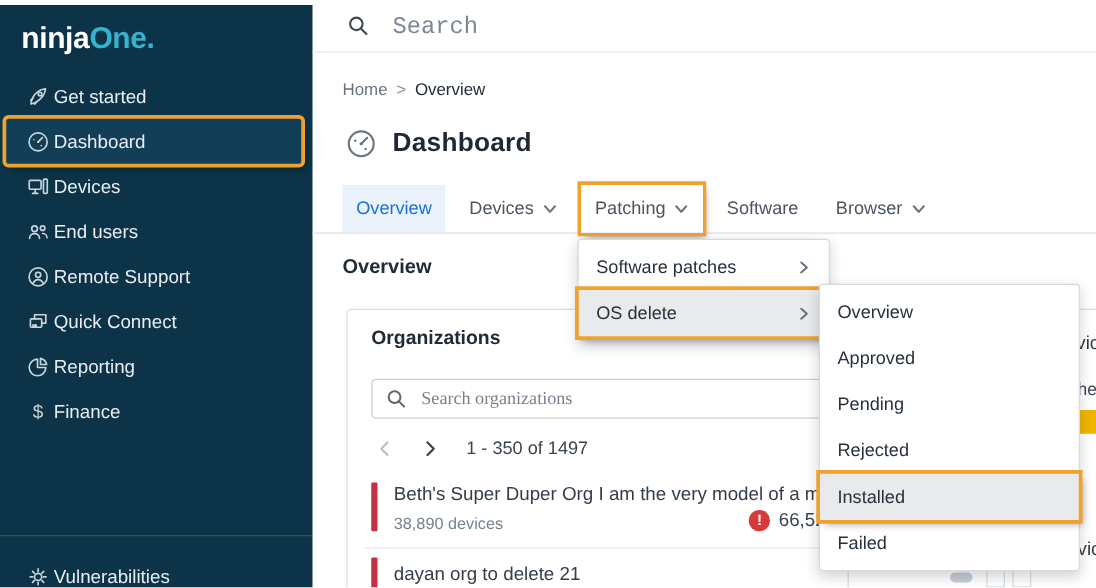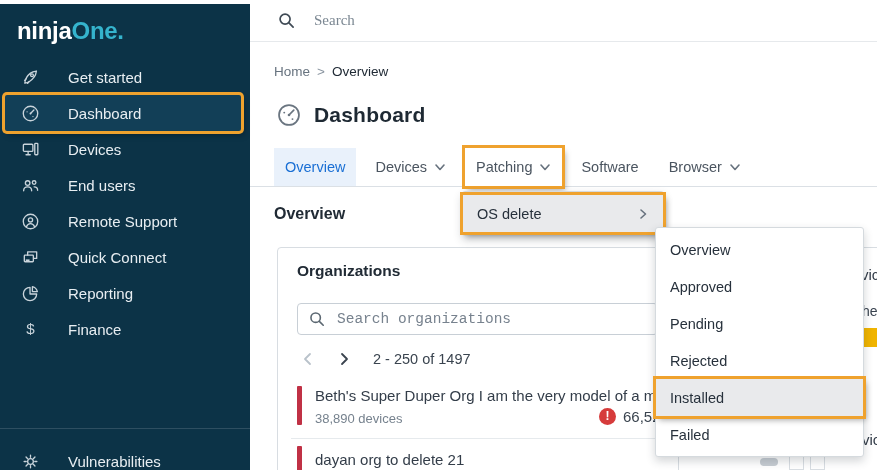--- a/index.html
+++ b/index.html
@@ -5,37 +5,37 @@
   html,body { margin:0; padding:0; }
   #stage { position:relative; width:877px; height:470px; background:#fff;
            font-family:"Liberation Sans", sans-serif; overflow:hidden; }
 
   
   .sidebar { position:absolute; left:0; top:4px; width:250px; height:470px; background:#0C3347; }
   .logo { position:absolute; left:17px; top:13px; font-size:24px; font-weight:bold; letter-spacing:-0.3px; }
   .logo .p1 { color:#ffffff; }
   .logo .p2 { color:#35B4CD; }
   .nav { position:absolute; top:55px; left:0; right:0; }
-  .nav-item { height:36px; margin:0 9px 0 5px; display:flex; align-items:center; gap:28px;
+  .nav-item { height:36px; margin:0 9px 0 5px; display:flex; align-items:center; gap:3px;
               padding:0 10px 0 16px; color:#E8EEF2; font-size:15px; border-radius:2px;
               cursor:pointer; position:relative; }
   .nav-item.selected { background:#123F57; }
   .nav-item .lbl { white-space:nowrap; }
   .nav-chev { margin-left:auto; }
   .nav-divider { position:absolute; left:0; right:0; top:424px; height:1px; background:rgba(255,255,255,.14); }
   .nav-footer { position:absolute; top:439px; left:0; right:0; }
   .ic { width:19px; height:19px; stroke:#C9D4DB; fill:none; stroke-width:1.4;
         stroke-linecap:round; stroke-linejoin:round; flex:0 0 auto; }
   .annotated { box-shadow:0 0 0 3px #EFA22E, 3px 4px 6px rgba(0,0,0,.35); }
 
   
   .topbar { position:absolute; left:250px; top:0; width:627px; height:42px; box-sizing:border-box;
             border-bottom:1px solid #E6E9EC; display:flex; align-items:center; padding-left:28px; gap:17px; }
   .search-ic { width:17px; height:17px; stroke:#3F4A55; fill:none; stroke-width:1.8; stroke-linecap:round; }
-  .topbar input { border:none; outline:none; font-size:15px; color:#0f766e; width:320px; font-family:Liberation Serif, serif; background:transparent; }
+  .topbar input { border:none; outline:none; font-size:19px; color:#0f766e; width:320px; font-family:Liberation Mono, monospace; background:transparent; }
   .topbar input::placeholder { color:#7B8792; }
 
   
   .breadcrumb { position:absolute; left:274px; top:64px; font-size:13.5px; color:#67737F;
                 display:flex; gap:7px; align-items:center;text-align:right; }
   .breadcrumb .current { color:#212B36; }
   .page-title { position:absolute; left:276px; top:102px; display:flex; align-items:center; gap:12px; }
   .page-title .t { font-size:21px; color:#1E2933; font-weight:bold; letter-spacing:.2px; }
   .gauge26 { width:26px; height:26px; stroke:#6A7580; fill:none; stroke-width:1.6; stroke-linecap:round; }
 
@@ -50,21 +50,21 @@
   .section-heading { position:absolute; left:274px; top:205px; font-size:16px; font-weight:bold; color:#212B35; }
 
   
   .org-panel { position:absolute; left:277px; top:247px; width:400px; height:240px; background:#fff;
                border:1px solid #D8DDE2; border-radius:4px; z-index:1; }
   .org-title { position:absolute; left:19px; top:14px; font-size:15.5px; font-weight:bold; color:#212B35; }
   .org-search { position:absolute; left:19px; top:55px; width:361px; height:32px; box-sizing:border-box;
                 border:1px solid #C8CFD6; border-radius:4px; display:flex; align-items:center;
                 gap:10px; padding:0 11px; background:#fff; }
   .org-search .search-ic { stroke:#5B6771; width:16px; height:16px; }
-  .org-search input { border:none; outline:none; flex:1; font-size:14.5px; color:#4d7c0f; font-family:Liberation Mono, monospace; background:transparent; }
+  .org-search input { border:none; outline:none; flex:1; font-size:14.5px; color:#4d7c0f; font-family:Liberation Serif, serif; background:transparent; }
   .org-search input::placeholder { color:#77828E; }
   .pagination { position:absolute; left:23px; top:103px; display:flex; align-items:center; gap:22px; }
   .pg-chev { width:14px; height:14px; fill:none; stroke-width:1.8; stroke-linecap:round; stroke-linejoin:round; cursor:pointer; }
   .pg-prev { stroke:#B9C2CA; }
   .pg-next { stroke:#3A444F; }
   .pg-text { font-size:14.5px; color:#3A444F; }
   .org-row-bar { position:absolute; width:5px; background:#C03145; border-radius:1px; }
   .org-row-title { position:absolute; font-size:15px; color:#333D49; white-space:nowrap; cursor:pointer; }
   .org-row-meta { position:absolute; font-size:13px; color:#76828E; }
   .alert-badge { position:absolute; width:17px; height:17px; border-radius:50%; background:#D63B3B;
@@ -259,21 +259,21 @@
       <input type="text" placeholder="Search organizations" style="">
     </div>
 
     <div class="pagination">
       <svg class="pg-chev pg-prev" viewBox="0 0 14 14">
           <polyline points="9,2 4,7 9,12"></polyline>
         </svg>
       <svg class="pg-chev pg-next" viewBox="0 0 14 14">
           <polyline points="5,2 10,7 5,12"></polyline>
         </svg>
-      <span class="pg-text">2 - 250 of 1497</span>
+      <span class="pg-text">1 - 350 of 1497</span>
     </div>
 
     <div class="org-row-bar" style="left:19px; top:138px; height:39px;"></div>
     <div class="org-row-title" style="left:37px; top:139px;">Beth's Super Duper Org I am the very model of a mo</div>
     <div class="org-row-meta" style="left:37px; top:163px;">38,890 devices</div>
     <div class="alert-badge" style="left:321px; top:160px;">!</div>
     <div class="alert-count" style="left:345px; top:160px;">66,526</div>
 
     <div class="org-divider"></div>
 
@@ -284,20 +284,26 @@
   <div class="right-strip"></div>
   <div class="frag frag-t1">vic</div>
   <div class="frag frag-t2">he</div>
   <div class="frag-yellow"></div>
   <div class="frag frag-t3">vic</div>
   <div class="frag-pill"></div>
   <div class="frag-bar frag-bar1"></div>
   <div class="frag-bar frag-bar2"></div>
 
   <div class="menu menu-1">
+    <div class="menu-item">
+      <span class="mi-lbl">Software patches</span>
+      <svg class="chev-r" viewBox="0 0 12 12">
+          <polyline points="4,2 8.5,6 4,10"></polyline>
+        </svg>
+    </div>
     <div class="menu-item hover annotated">
       <span class="mi-lbl">OS delete</span>
       <svg class="chev-r" viewBox="0 0 12 12">
           <polyline points="4,2 8.5,6 4,10"></polyline>
         </svg>
     </div>
   </div>
 
   <div class="menu menu-2">
     <div class="menu-item">

